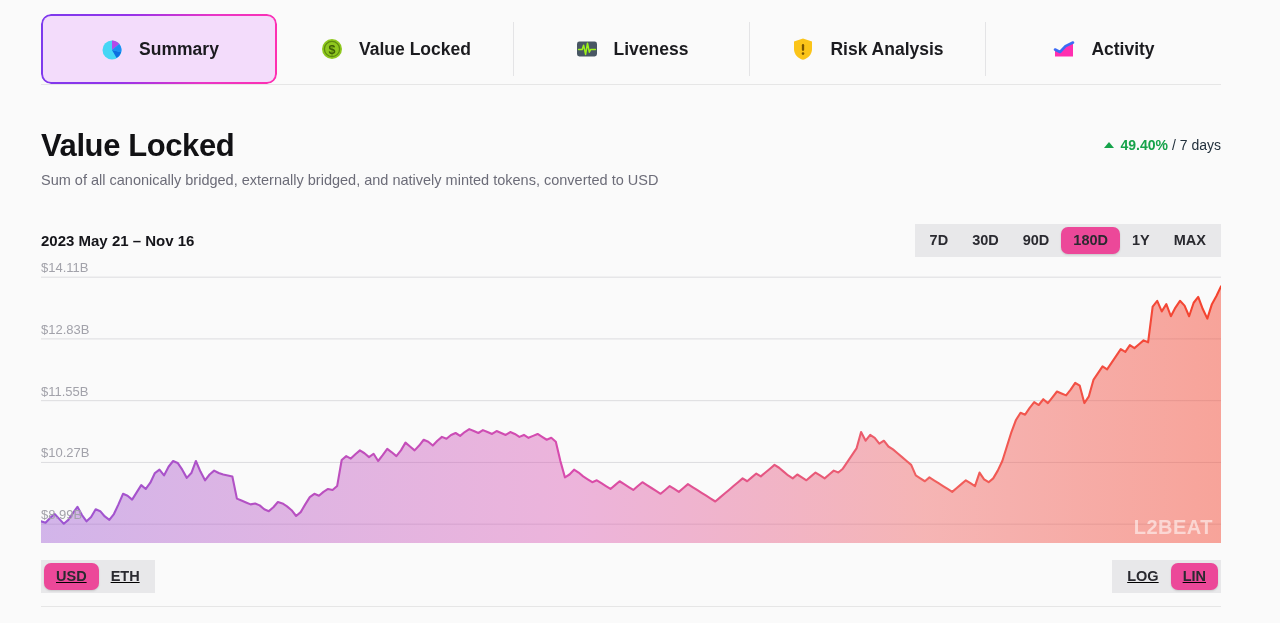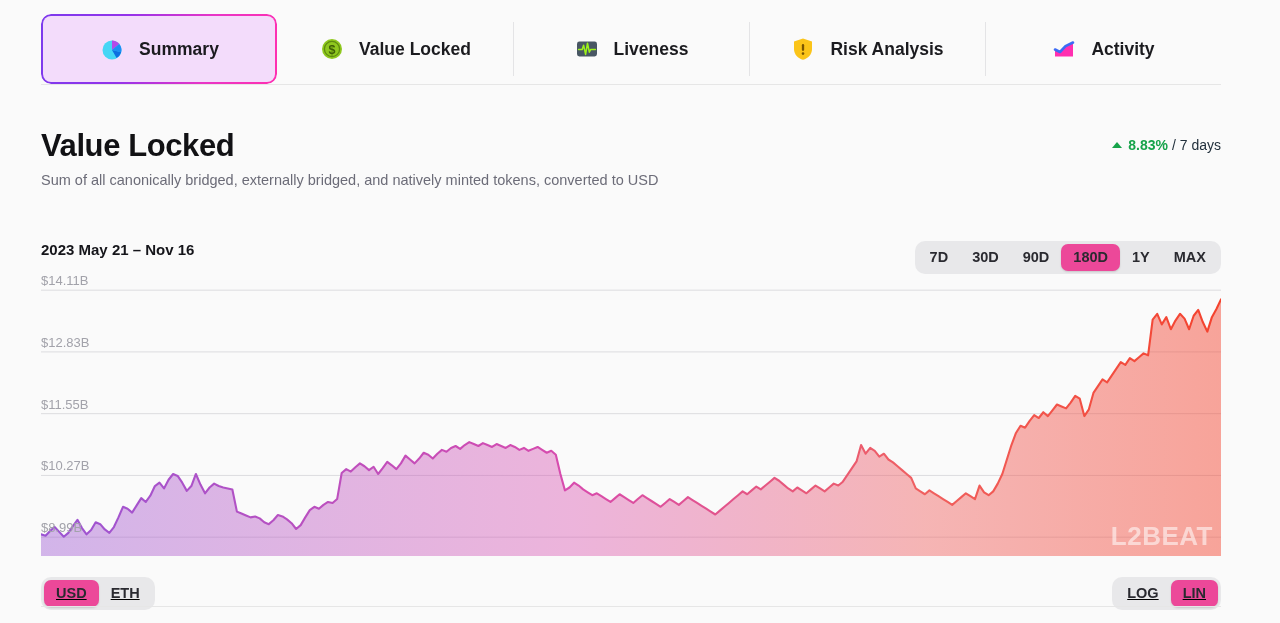--- a/index.html
+++ b/index.html
@@ -86,47 +86,46 @@
 
   
   .ctrl-row {
     position: absolute; left: 41px; top: 224px; width: 1180px;
     display: flex; align-items: center; justify-content: space-between;
   }
   .date-range { font-size: 15px; font-weight: 700; color: #15151a; }
 
   .seg {
     display: inline-flex; align-items: center;
-    background: #e8e8ea; border-radius: 10px; padding: 3px;
+    background: #e8e8ea; border-radius: 0; padding: 3px;
     gap: 0;
-    margin-top: 17px;
   }
   .seg-btn {
     font-size: 14.5px; font-weight: 700; color: #2a2a30;
     padding: 4px 12px; border-radius: 7px;
     background: transparent; border: none; cursor: pointer;
     font-family: "Liberation Sans", sans-serif;
     line-height: 19px;
   }
   .seg-btn.sel { background: #ec4899; box-shadow: 0 1px 2px rgba(0,0,0,.14); }
 
   
   .chart-wrap {
-    position: absolute; left: 41px; top: 281px;
+    position: absolute; left: 41px; top: 268px;
     width: 1180px; height: 275px;
   }
   .chart-svg { display: block; width: 1180px; height: 275px; }
   .ylabel {
     position: absolute; left: 0;
     font-size: 13px; color: #a2a2aa;
     pointer-events: none;
   }
   .watermark {
     position: absolute; right: 8px; bottom: 4px;
-    font-size: 26px; font-weight: 800; letter-spacing: .5px;
+    font-size: 20px; font-weight: 800; letter-spacing: .5px;
     color: rgba(255,255,255,.55);
     font-family: "Liberation Sans", sans-serif;
     pointer-events: none;
   }
 
   
   .bottom-row {
     position: absolute; left: 41px; top: 560px; width: 1180px;
     display: flex; align-items: center; justify-content: space-between; text-decoration: underline;
   }
@@ -189,21 +188,21 @@
 
   <div class="hdr">
     <div class="hdr-row">
       <div>
         <div class="hdr-title">Value Locked</div>
         <div class="hdr-sub">Sum of all canonically bridged, externally bridged, and natively minted tokens, converted to USD</div>
       </div>
       <div class="hdr-right">
         <div class="hdr-change">
           <span class="caret-up"></span>
-          <span class="pct">8.83%</span>
+          <span class="pct">49.40%</span>
           <span class="sep">/ 7 days</span>
         </div>
       </div>
     </div>
   </div>
 
   <div class="ctrl-row">
     <div class="date-range">2023 May 21 – Nov 16</div>
     <div class="seg" id="range-seg">
         <button class="seg-btn">7D</button>

